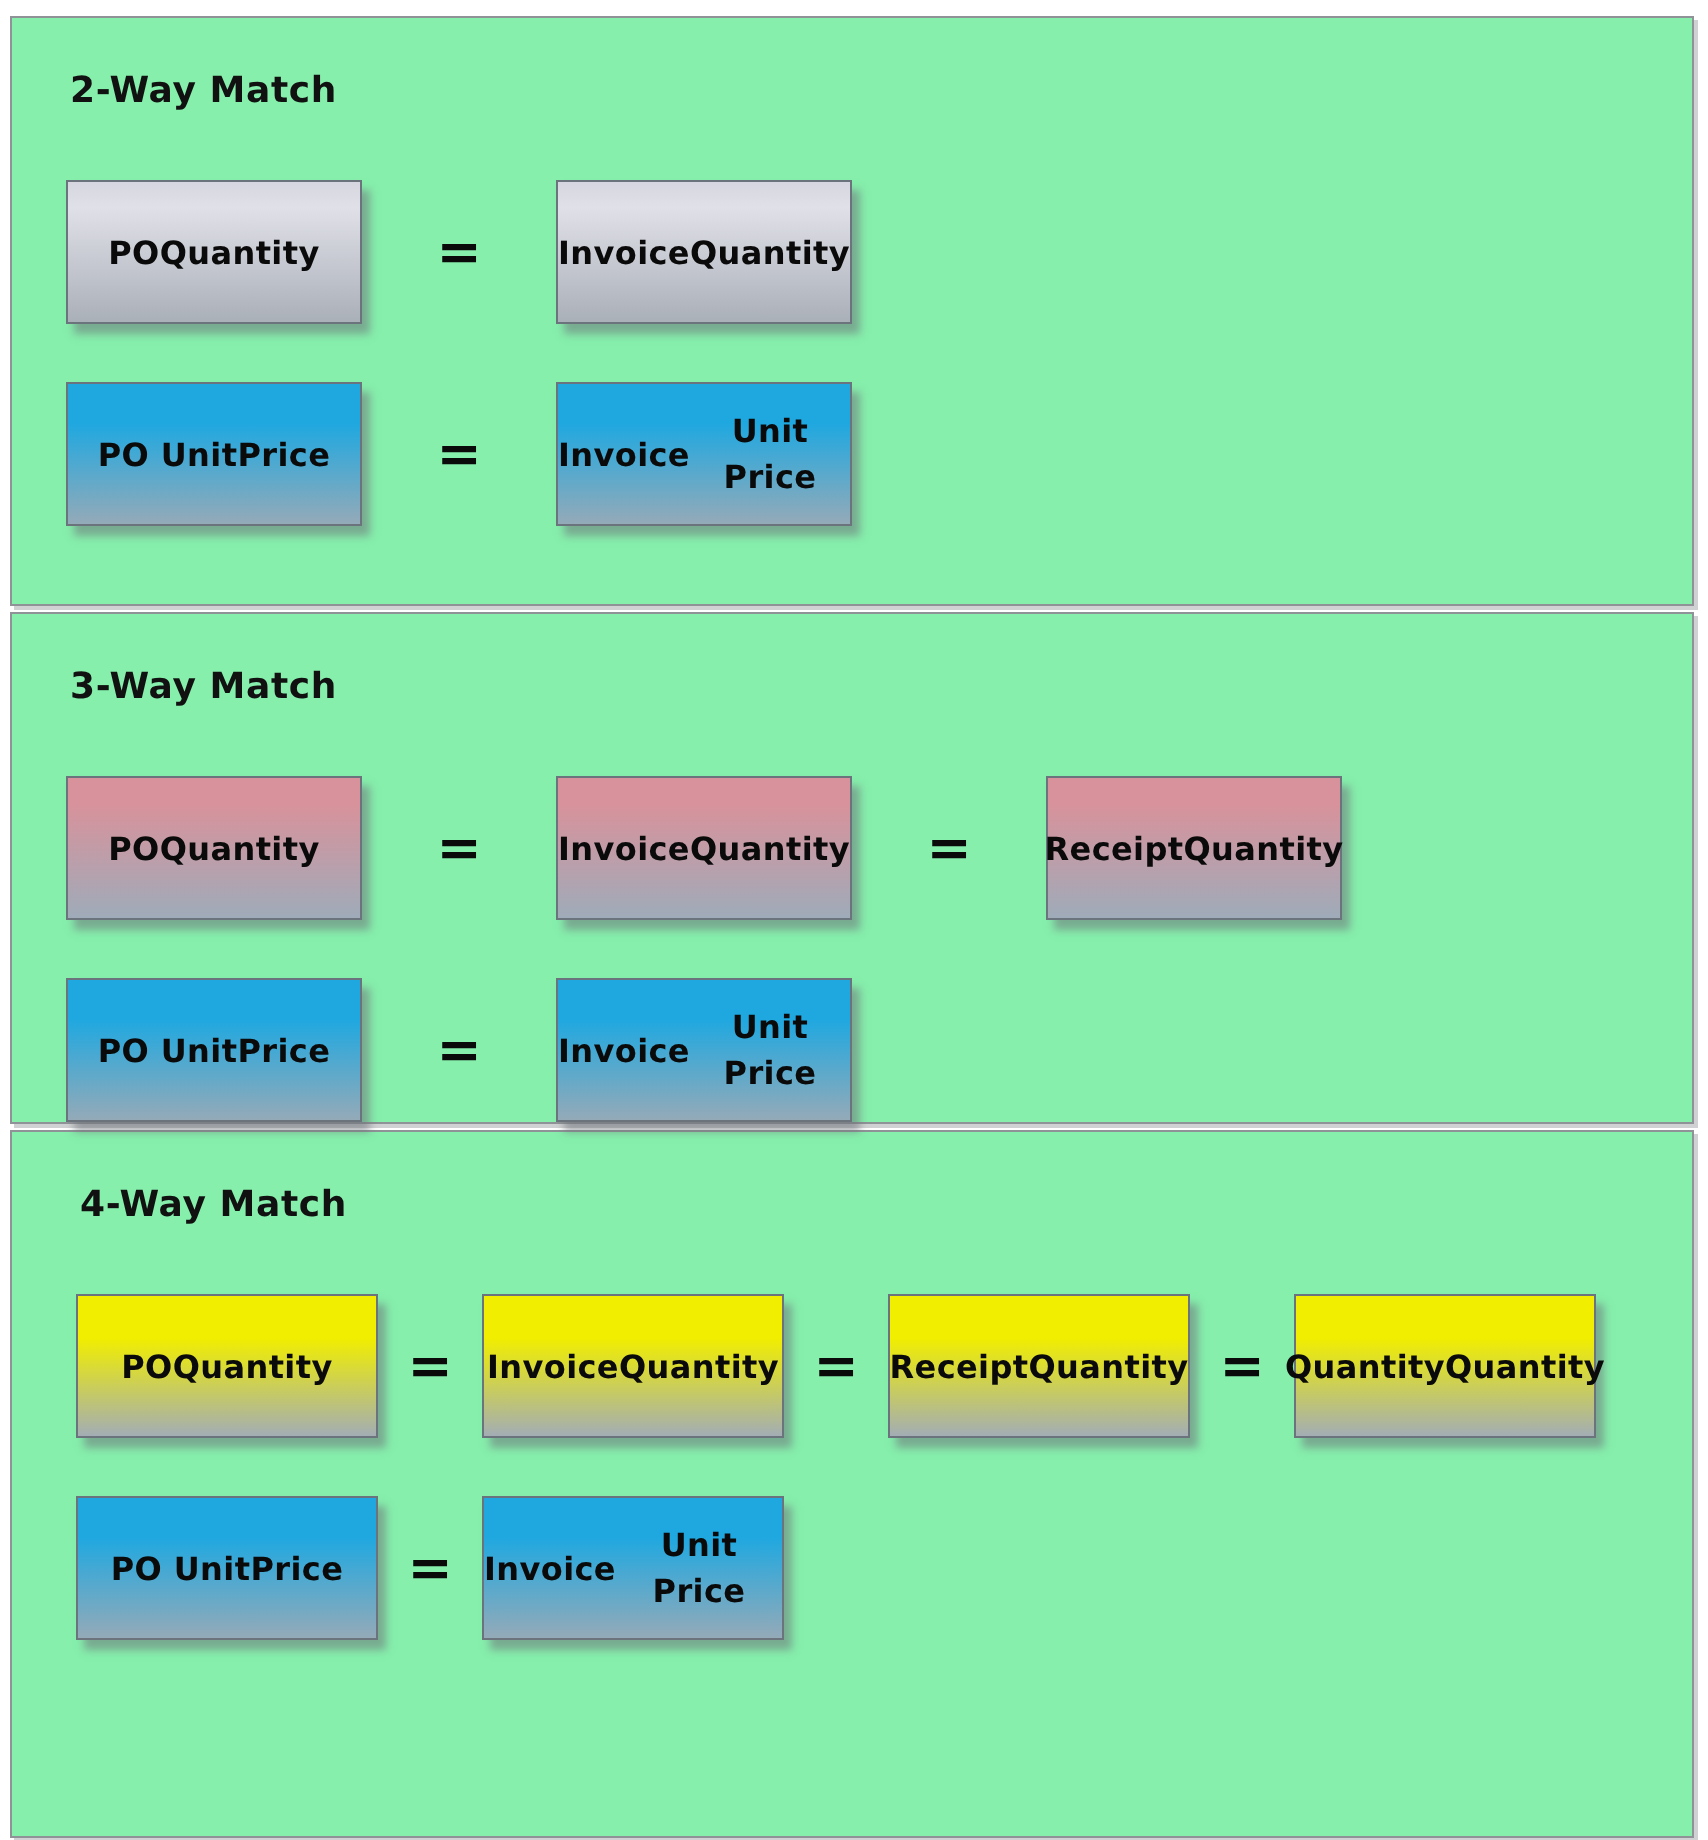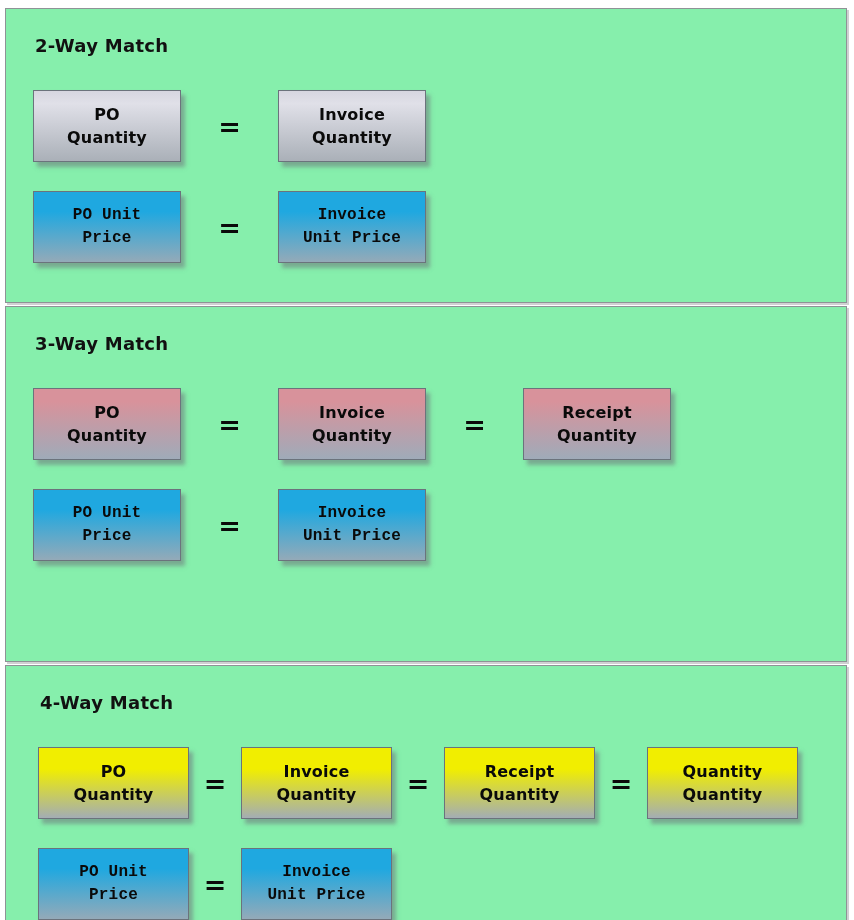--- a/index.html
+++ b/index.html
@@ -19,58 +19,57 @@
   }
   .panel {
     border: 1px solid #8f9296;
     background: #86efac;
     box-shadow: 2px 2px 0 rgba(150,152,156,0.45);
     margin-bottom: 3px;
     box-sizing: border-box;
     padding: 22px 0 0 27px;
   }
   .panel-1 { height: 295px; }
-  .panel-2 { height: 356px; }
+  .panel-2 { height: 256px; }
   .panel-3 { height: 354px; padding-left: 32px; }
   .section-title {
     font-size: 18px;
     font-weight: bold;
     color: #111111;
     letter-spacing: 0.3px;
     margin: 4px 0 34px 2px;
   }
   .match-row {
     display: flex;
     align-items: center;
     margin-bottom: 29px;
   }
   .box {
     width: 148px;
     height: 72px;
     box-sizing: border-box;
     border: 1px solid #6b737c;
     box-shadow: 4px 5px 4px rgba(110,115,122,0.55);
     display: flex;
-    flex-direction: column;
+    flex-direction: row;
     align-items: center;
     justify-content: center;
     text-align: center;
     font-size: 16px;
     font-weight: bold;
     color: #0a0a0a;
     line-height: 23px;
     letter-spacing: 0.2px;
     flex: 0 0 auto;
   }
   .box.silver {
     background: linear-gradient(180deg, var(--silver_top) 0%, #e0e0e8 18%, var(--silver_bottom) 100%);
   }
   .box.blue {
     background: linear-gradient(180deg, var(--blue_top) 0%, var(--blue_top) 28%, var(--blue_bottom) 100%);
-    font-family: Liberation Mono, monospace;
   }
   .box.pink {
     background: linear-gradient(180deg, var(--pink_top) 0%, var(--pink_top) 18%, var(--pink_bottom) 100%);
   }
   .box.yellow {
     background: linear-gradient(180deg, var(--yellow_top) 0%, var(--yellow_top) 30%, var(--yellow_bottom) 100%);
   }
   .eq {
     font-size: 27px;
     font-weight: bold;

